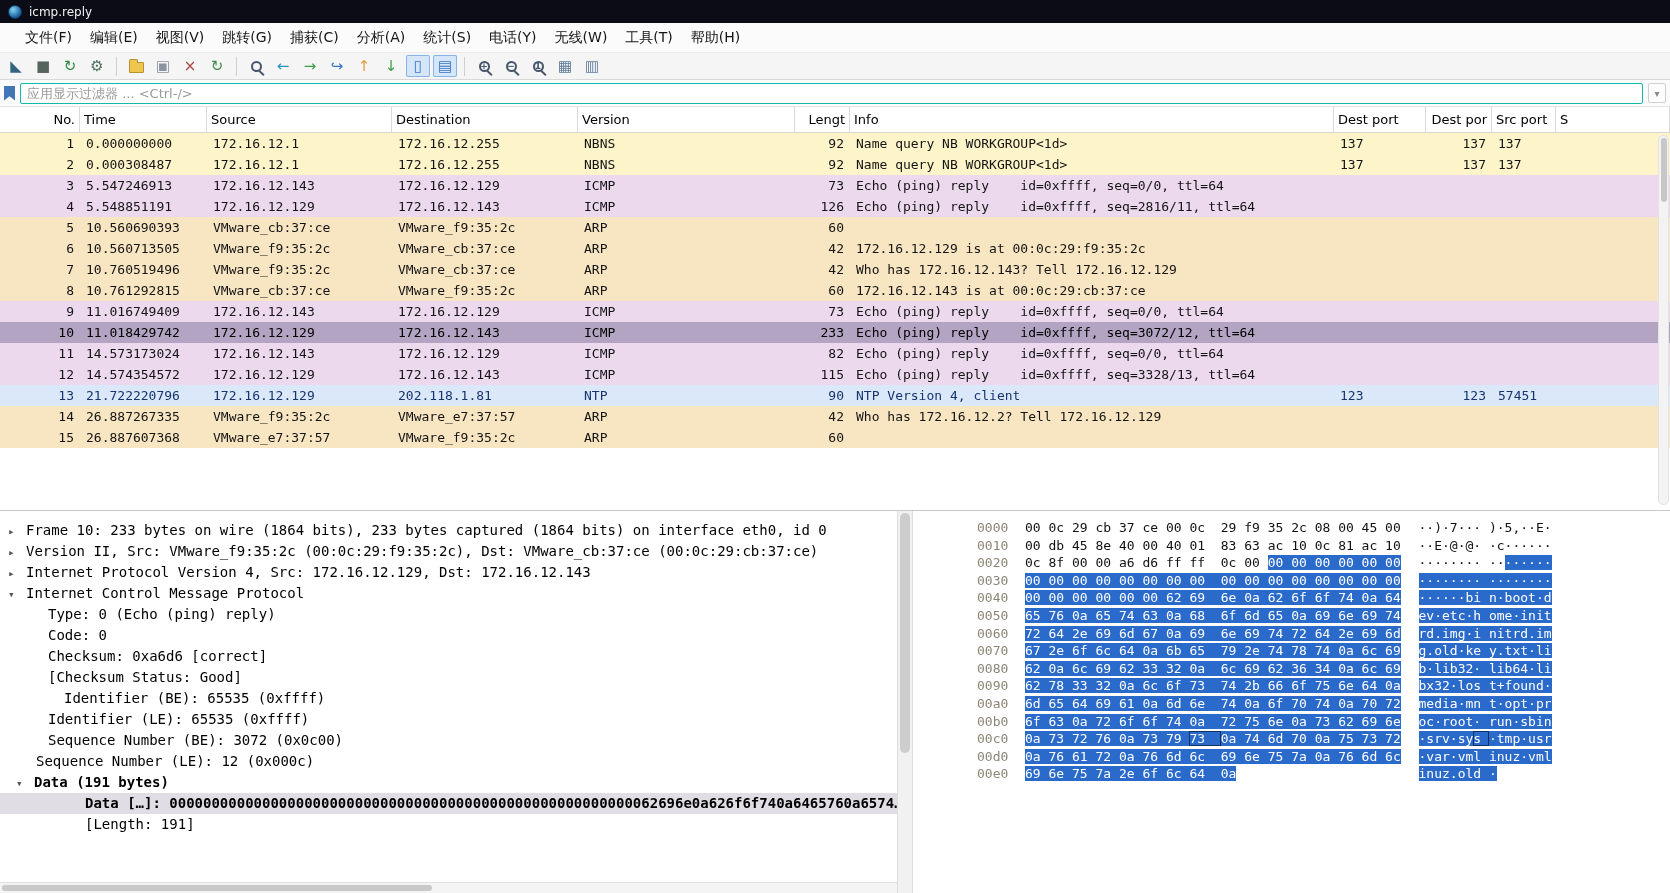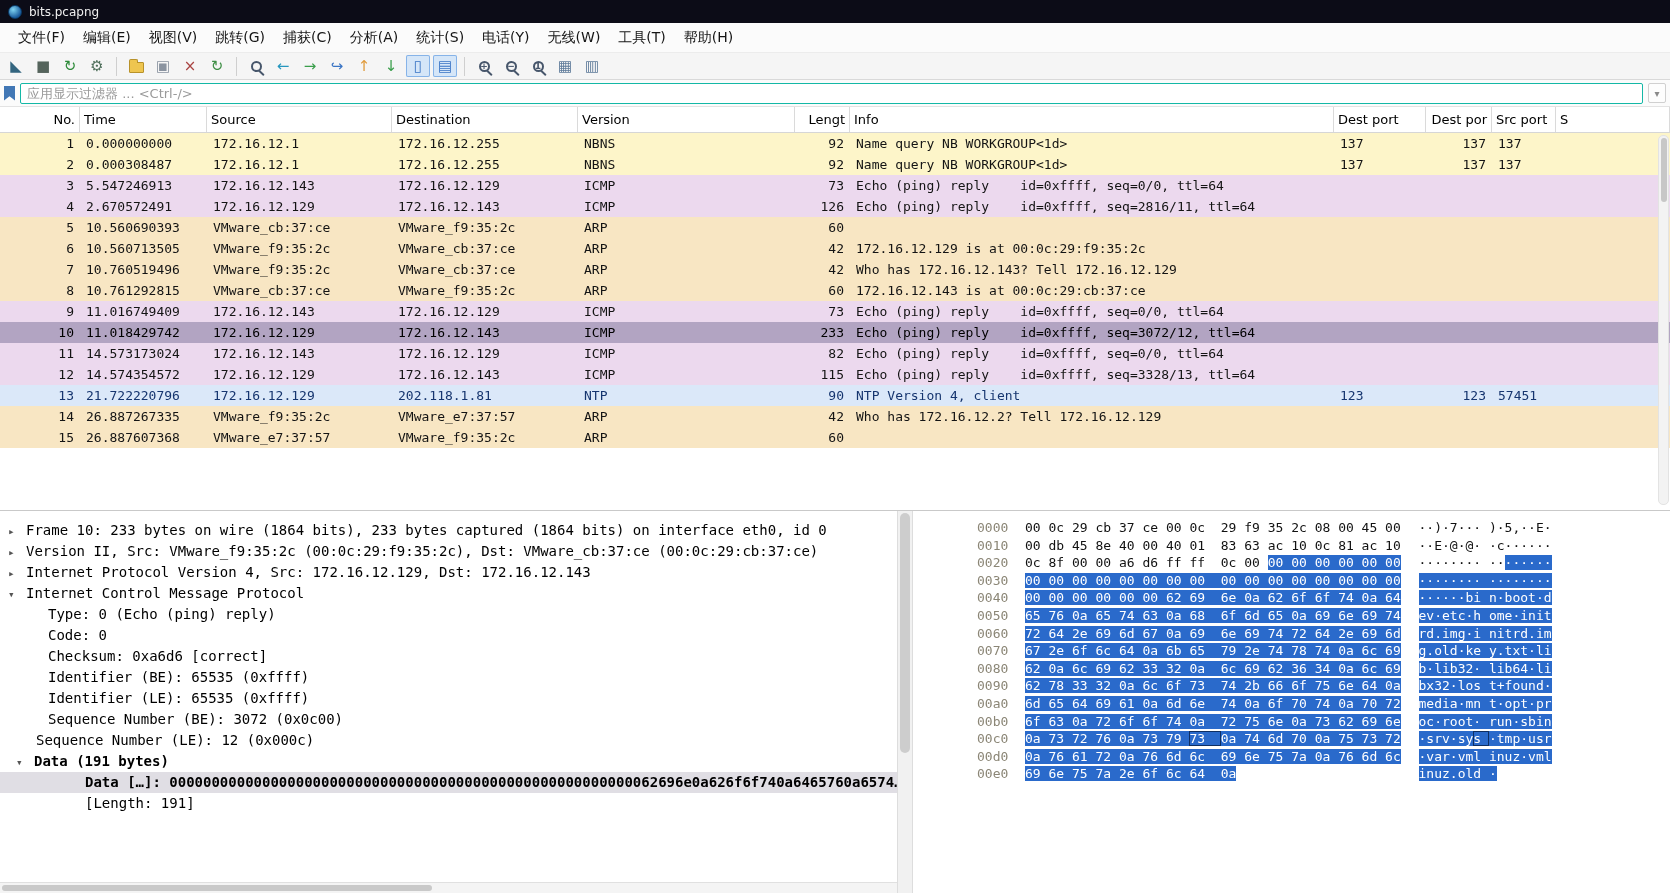--- a/index.html
+++ b/index.html
@@ -2,21 +2,21 @@
 <html style="--c-nbns: #fdf5c9; --c-icmp: #ecd9ee; --c-arp: #f8e6c3; --c-ntp: #dbe8f9; --c-sel: #b2a4c2; --hexhl: #2a6acb; --hexoff: #8b8676; --dselbg: #e0dee4;"><head>
 <meta charset="utf-8">
 <style>
   *{box-sizing:border-box;margin:0;padding:0}
   html,body{width:1670px;height:893px}
   body{position:relative;overflow:hidden;background:#fff;font-family:"DejaVu Sans","Liberation Sans",sans-serif;color:#111}
 
   .titlebar{height:23px;background:#0c0c17;color:#f0f0f0;display:flex;align-items:center;gap:7px;padding:0 8px;font-size:12px}
   .appicon{width:14px;height:14px;border-radius:50%;background:radial-gradient(circle at 35% 30%,#7fd4f2,#1c5d9e 70%);border:1px solid #0a3a66}
 
-  .menubar{height:29px;display:flex;align-items:center;background:#fbfbfb;font-size:14px;color:#151515;padding-left:9px}
+  .menubar{height:29px;display:flex;align-items:center;background:#fbfbfb;font-size:14px;color:#151515;padding-left:16px}
   .menu-item{padding:4px 9px;cursor:default}
 
   .toolbar{height:28px;background:#f5f5f5;border-top:1px solid #ececec;border-bottom:1px solid #d9d9d9;display:flex;align-items:center;padding:0 4px;gap:3px}
   .ticon{width:24px;height:22px;display:flex;align-items:center;justify-content:center;font-size:15px;border-radius:2px}
   .tsep{width:1px;height:19px;background:#cfcfcf;margin:0 4px}
   .pressed{background:#d5e6f8;box-shadow:inset 0 0 0 1px #86b3e8}
   .folder{width:15px;height:11px;background:#eec54f;border:1px solid #b8922a;border-radius:1px;position:relative;margin-top:3px}
   .folder::before{content:"";position:absolute;left:-1px;top:-4px;width:7px;height:3px;background:#eec54f;border:1px solid #b8922a;border-bottom:none;border-radius:2px 2px 0 0}
   .mg{position:relative;width:11px;height:11px;border:2px solid #47566b;border-radius:50%;display:flex;align-items:center;justify-content:center;font-size:9px;font-weight:bold;color:#47566b}
   .mg::after{content:"";position:absolute;right:-5px;bottom:-4px;width:7px;height:2px;background:#47566b;transform:rotate(42deg);border-radius:1px}
@@ -61,21 +61,21 @@
   .bx{outline:1px solid #0e2f63;outline-offset:-1px}
 
   .hscroll{position:absolute;left:0;bottom:0;width:897px;height:11px;background:#f4f4f4;border-top:1px solid #e0e0e0}
   .hthumb{position:absolute;left:2px;top:2px;width:430px;height:6px;background:#c9c9c9;border-radius:3px}
 </style>
 </head>
 <body>
 
 <div class="titlebar">
   <span class="appicon"></span>
-  <span>bits.pcapng</span>
+  <span>icmp.reply</span>
 </div>
 
 <div class="menubar" id="menubar">
     <span class="menu-item">文件(F)</span>
     <span class="menu-item">编辑(E)</span>
     <span class="menu-item">视图(V)</span>
     <span class="menu-item">跳转(G)</span>
     <span class="menu-item">捕获(C)</span>
     <span class="menu-item">分析(A)</span>
     <span class="menu-item">统计(S)</span>
@@ -176,21 +176,21 @@
       <div class="pcell" style="width: 217px;">ICMP</div>
       <div class="pcell al-right" style="width: 55px;">73</div>
       <div class="pcell" style="width: 484px;">Echo (ping) reply    id=0xffff, seq=0/0, ttl=64</div>
       <div class="pcell" style="width: 92px;"></div>
       <div class="pcell al-right" style="width: 66px;"></div>
       <div class="pcell" style="width: 64px;"></div>
       <div class="pcell" style="width: 114px;"></div>
     </div>
     <div class="prow row-icmp">
       <div class="pcell al-right" style="width: 80px;">4</div>
-      <div class="pcell" style="width: 127px;">2.670572491</div>
+      <div class="pcell" style="width: 127px;">5.548851191</div>
       <div class="pcell" style="width: 185px;">172.16.12.129</div>
       <div class="pcell" style="width: 186px;">172.16.12.143</div>
       <div class="pcell" style="width: 217px;">ICMP</div>
       <div class="pcell al-right" style="width: 55px;">126</div>
       <div class="pcell" style="width: 484px;">Echo (ping) reply    id=0xffff, seq=2816/11, ttl=64</div>
       <div class="pcell" style="width: 92px;"></div>
       <div class="pcell al-right" style="width: 66px;"></div>
       <div class="pcell" style="width: 64px;"></div>
       <div class="pcell" style="width: 114px;"></div>
     </div>
@@ -342,21 +342,22 @@
 
 <div class="bottom">
   <div class="detail-pane" id="dpane">
       <div class="dline" style="padding-left: 8px;"><span class="exp">▸</span><span>Frame 10: 233 bytes on wire (1864 bits), 233 bytes captured (1864 bits) on interface eth0, id 0</span></div>
       <div class="dline" style="padding-left: 8px;"><span class="exp">▸</span><span>Version II, Src: VMware_f9:35:2c (00:0c:29:f9:35:2c), Dst: VMware_cb:37:ce (00:0c:29:cb:37:ce)</span></div>
       <div class="dline" style="padding-left: 8px;"><span class="exp">▸</span><span>Internet Protocol Version 4, Src: 172.16.12.129, Dst: 172.16.12.143</span></div>
       <div class="dline" style="padding-left: 8px;"><span class="exp">▾</span><span>Internet Control Message Protocol</span></div>
       <div class="dline" style="padding-left: 30px;"><span class="exp"></span><span>Type: 0 (Echo (ping) reply)</span></div>
       <div class="dline" style="padding-left: 30px;"><span class="exp"></span><span>Code: 0</span></div>
       <div class="dline" style="padding-left: 30px;"><span class="exp"></span><span>Checksum: 0xa6d6 [correct]</span></div>
-      <div class="dline" style="padding-left: 30px;"><span class="exp"></span><span>Identifier (BE): 65535 (0xffff)</span></div>
+      <div class="dline" style="padding-left: 30px;"><span class="exp"></span><span>[Checksum Status: Good]</span></div>
+      <div class="dline" style="padding-left: 46px;"><span class="exp"></span><span>Identifier (BE): 65535 (0xffff)</span></div>
       <div class="dline" style="padding-left: 30px;"><span class="exp"></span><span>Identifier (LE): 65535 (0xffff)</span></div>
       <div class="dline" style="padding-left: 30px;"><span class="exp"></span><span>Sequence Number (BE): 3072 (0x0c00)</span></div>
       <div class="dline" style="padding-left: 18px;"><span class="exp"></span><span>Sequence Number (LE): 12 (0x000c)</span></div>
       <div class="dline bold" style="padding-left: 16px;"><span class="exp">▾</span><span>Data (191 bytes)</span></div>
       <div class="dline dsel bold" style="padding-left: 67px;"><span class="exp"></span><span>Data […]: 0000000000000000000000000000000000000000000000000000000062696e0a626f6f740a6465760a6574…</span></div>
       <div class="dline" style="padding-left: 67px;"><span class="exp"></span><span>[Length: 191]</span></div>
     </div>
   <div class="vscroll">
       <div class="vthumb"></div>
     </div>

